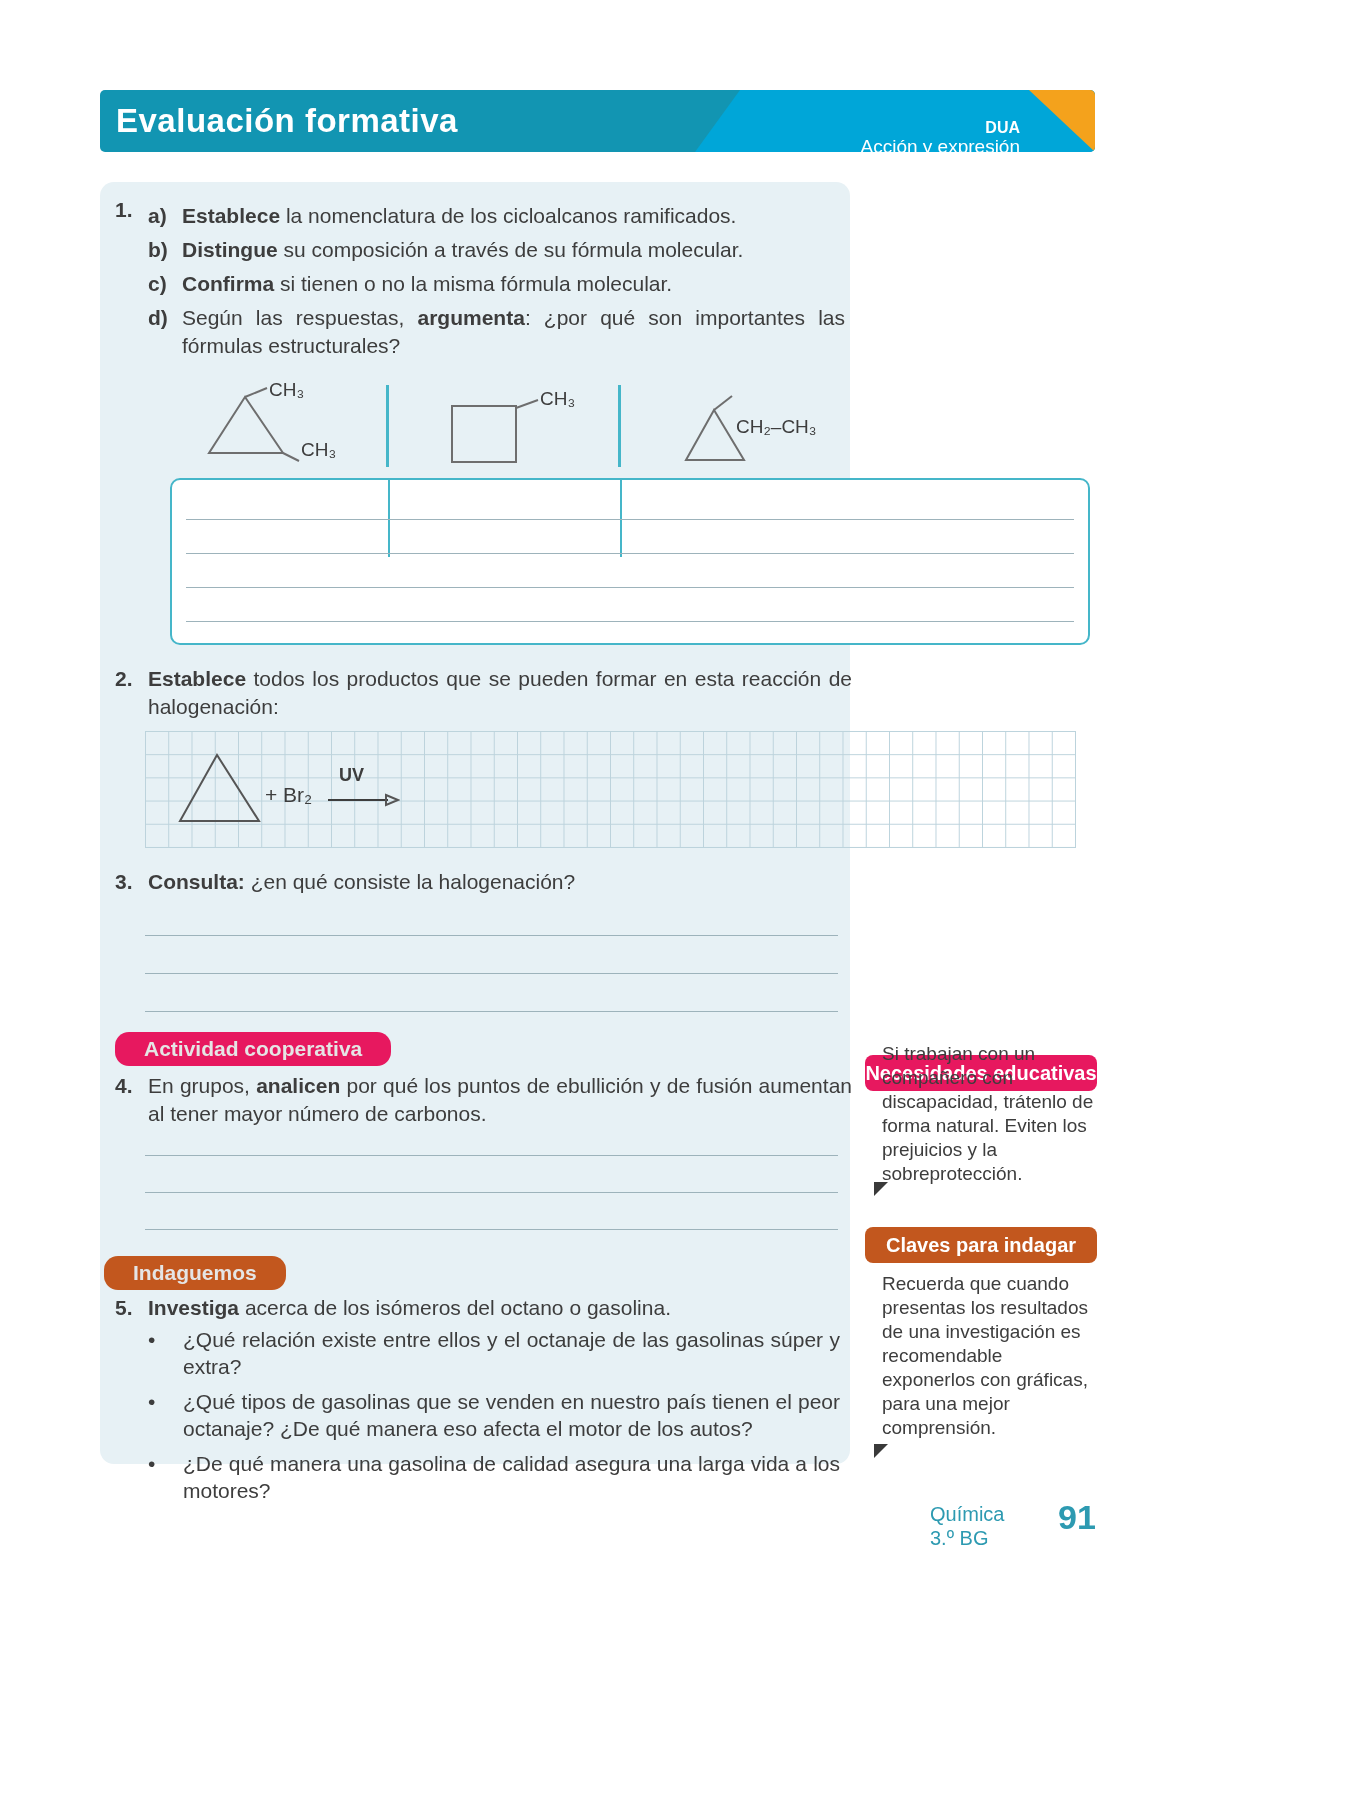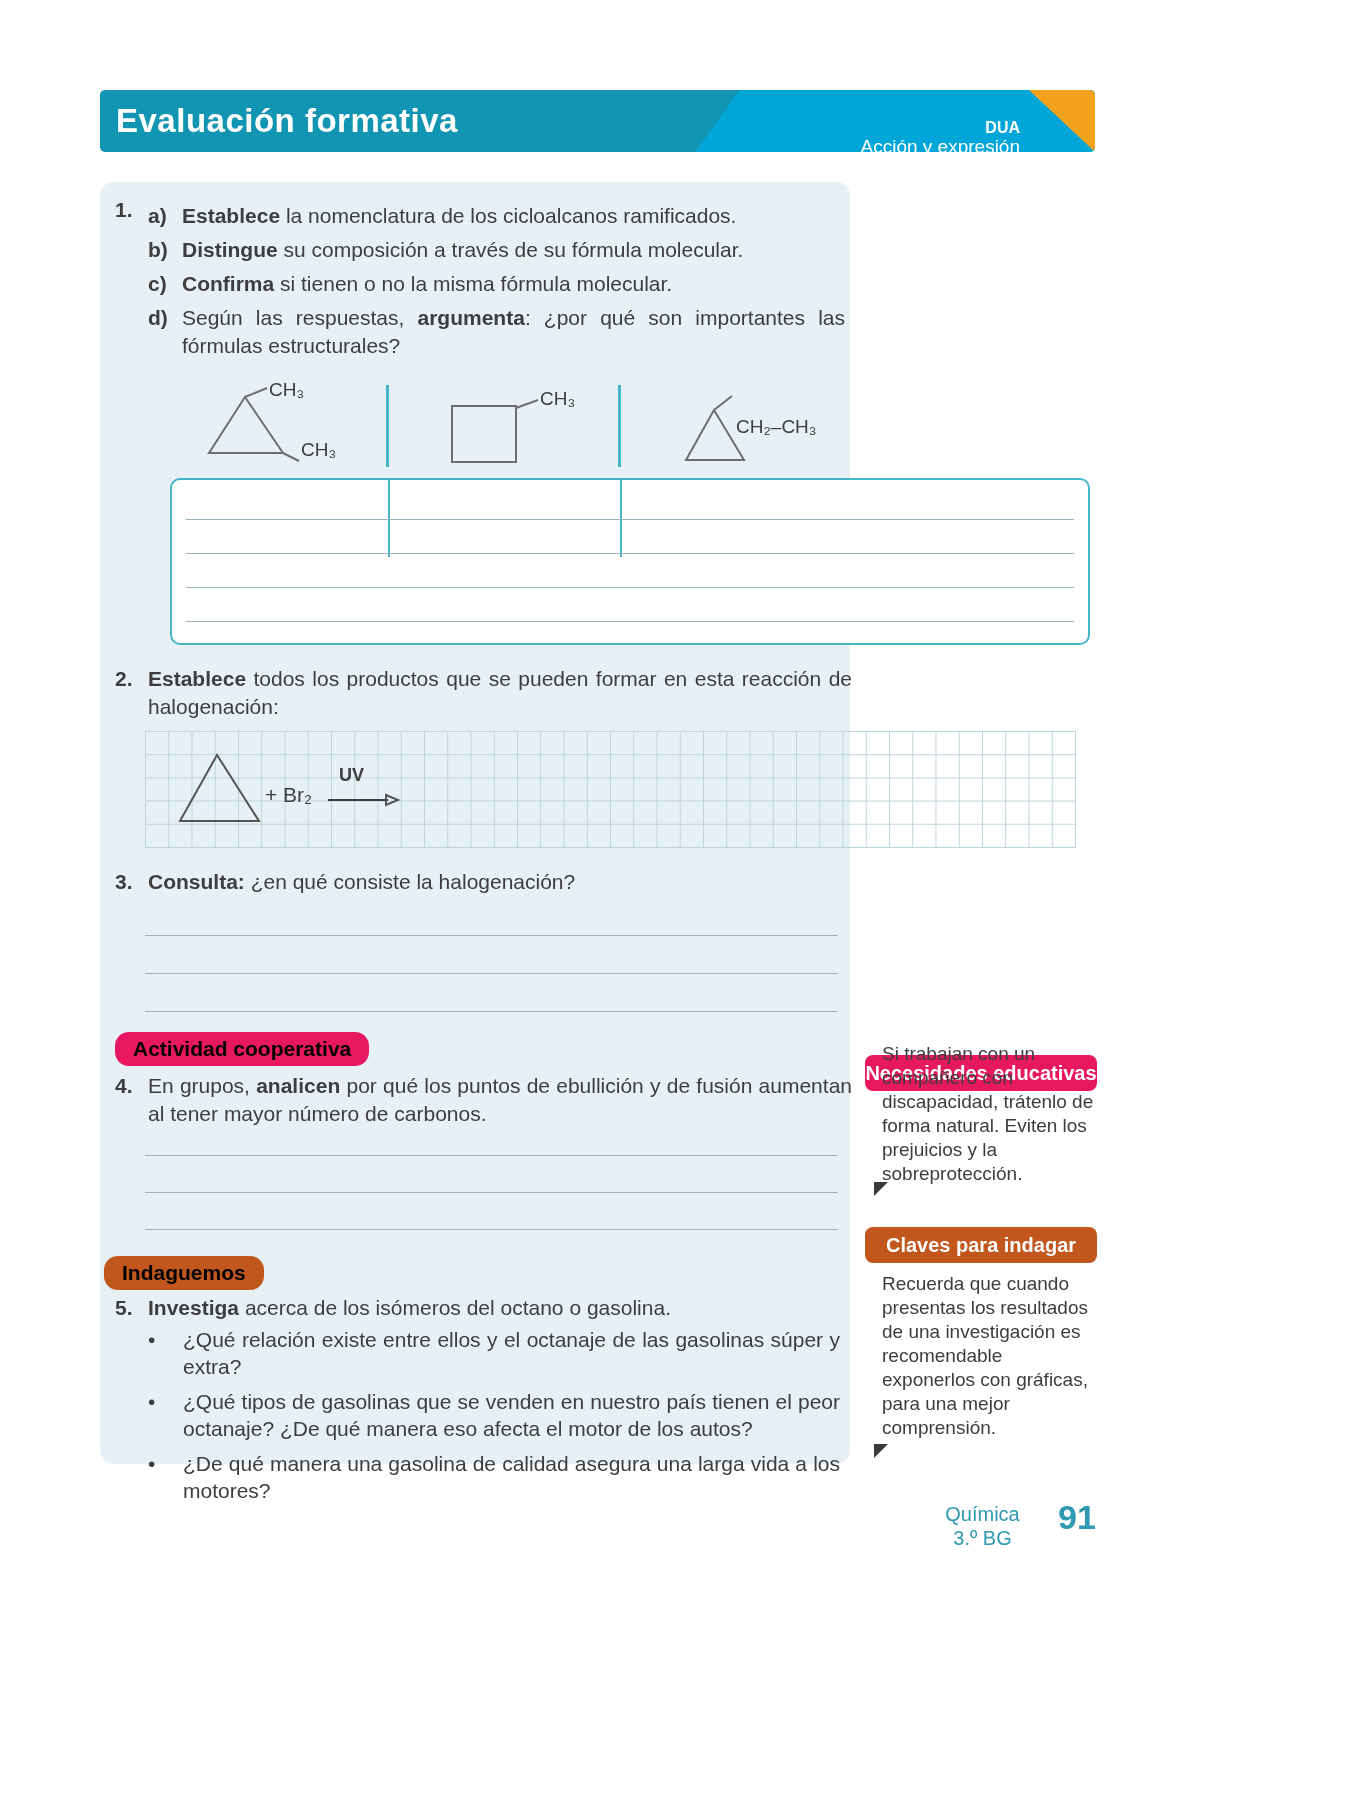--- a/index.html
+++ b/index.html
@@ -75,21 +75,21 @@
   .reagent { position:absolute; left:120px; top:52px; font-size:21px; }
   .uv-label { position:absolute; left:194px; top:34px; font-size:18px; font-weight:bold; }
   .uv-arrow { position:absolute; left:183px; top:62px; }
 
   
   .writeline { position:absolute; left:145px; width:693px; height:1px; background:#9db3bb; }
 
   
   .badge {
     position:absolute; height:34px; display:flex; align-items:center;
-    padding:0 18px; border-radius:14px; color:#000000; font-weight:bold; font-size:21px;
+    padding:0 29px; border-radius:14px; color:#e5e5e5; font-weight:bold; font-size:21px;
     white-space:nowrap;
   }
   .badge-pink { background:#e7185f; }
   .badge-rust { background:#c2571e; }
 
   
   .bullets { position:absolute; left:148px; top:1326px; width:692px; font-size:21px; line-height:27px; }
   .bullet-row { display:flex; margin-bottom:8px; }
   .bullet-dot { flex:0 0 35px; }
   .bullet-text { flex:1; text-align:justify; }
@@ -102,21 +102,21 @@
   }
   .side-text { position:absolute; left:882px; width:216px; font-size:19px; line-height:24px; }
   .bubble-tail {
     position:absolute; width:14px; height:14px; background:#3a3a3a;
     clip-path:polygon(0 0, 100% 0, 0 100%);
   }
 
   
   .footer-meta {
     position:absolute; left:930px; top:1502px; width:105px;
-    text-align:center; color:#2d9ab1; font-size:20px; line-height:24px;
+    text-align:left; color:#2d9ab1; font-size:20px; line-height:24px;
   }
   .footer-page {
     position:absolute; left:1058px; top:1498px;
     color:#2d9ab1; font-size:34px; font-weight:bold;
   }
 </style>
 </head>
 <body>
 
 <div>

